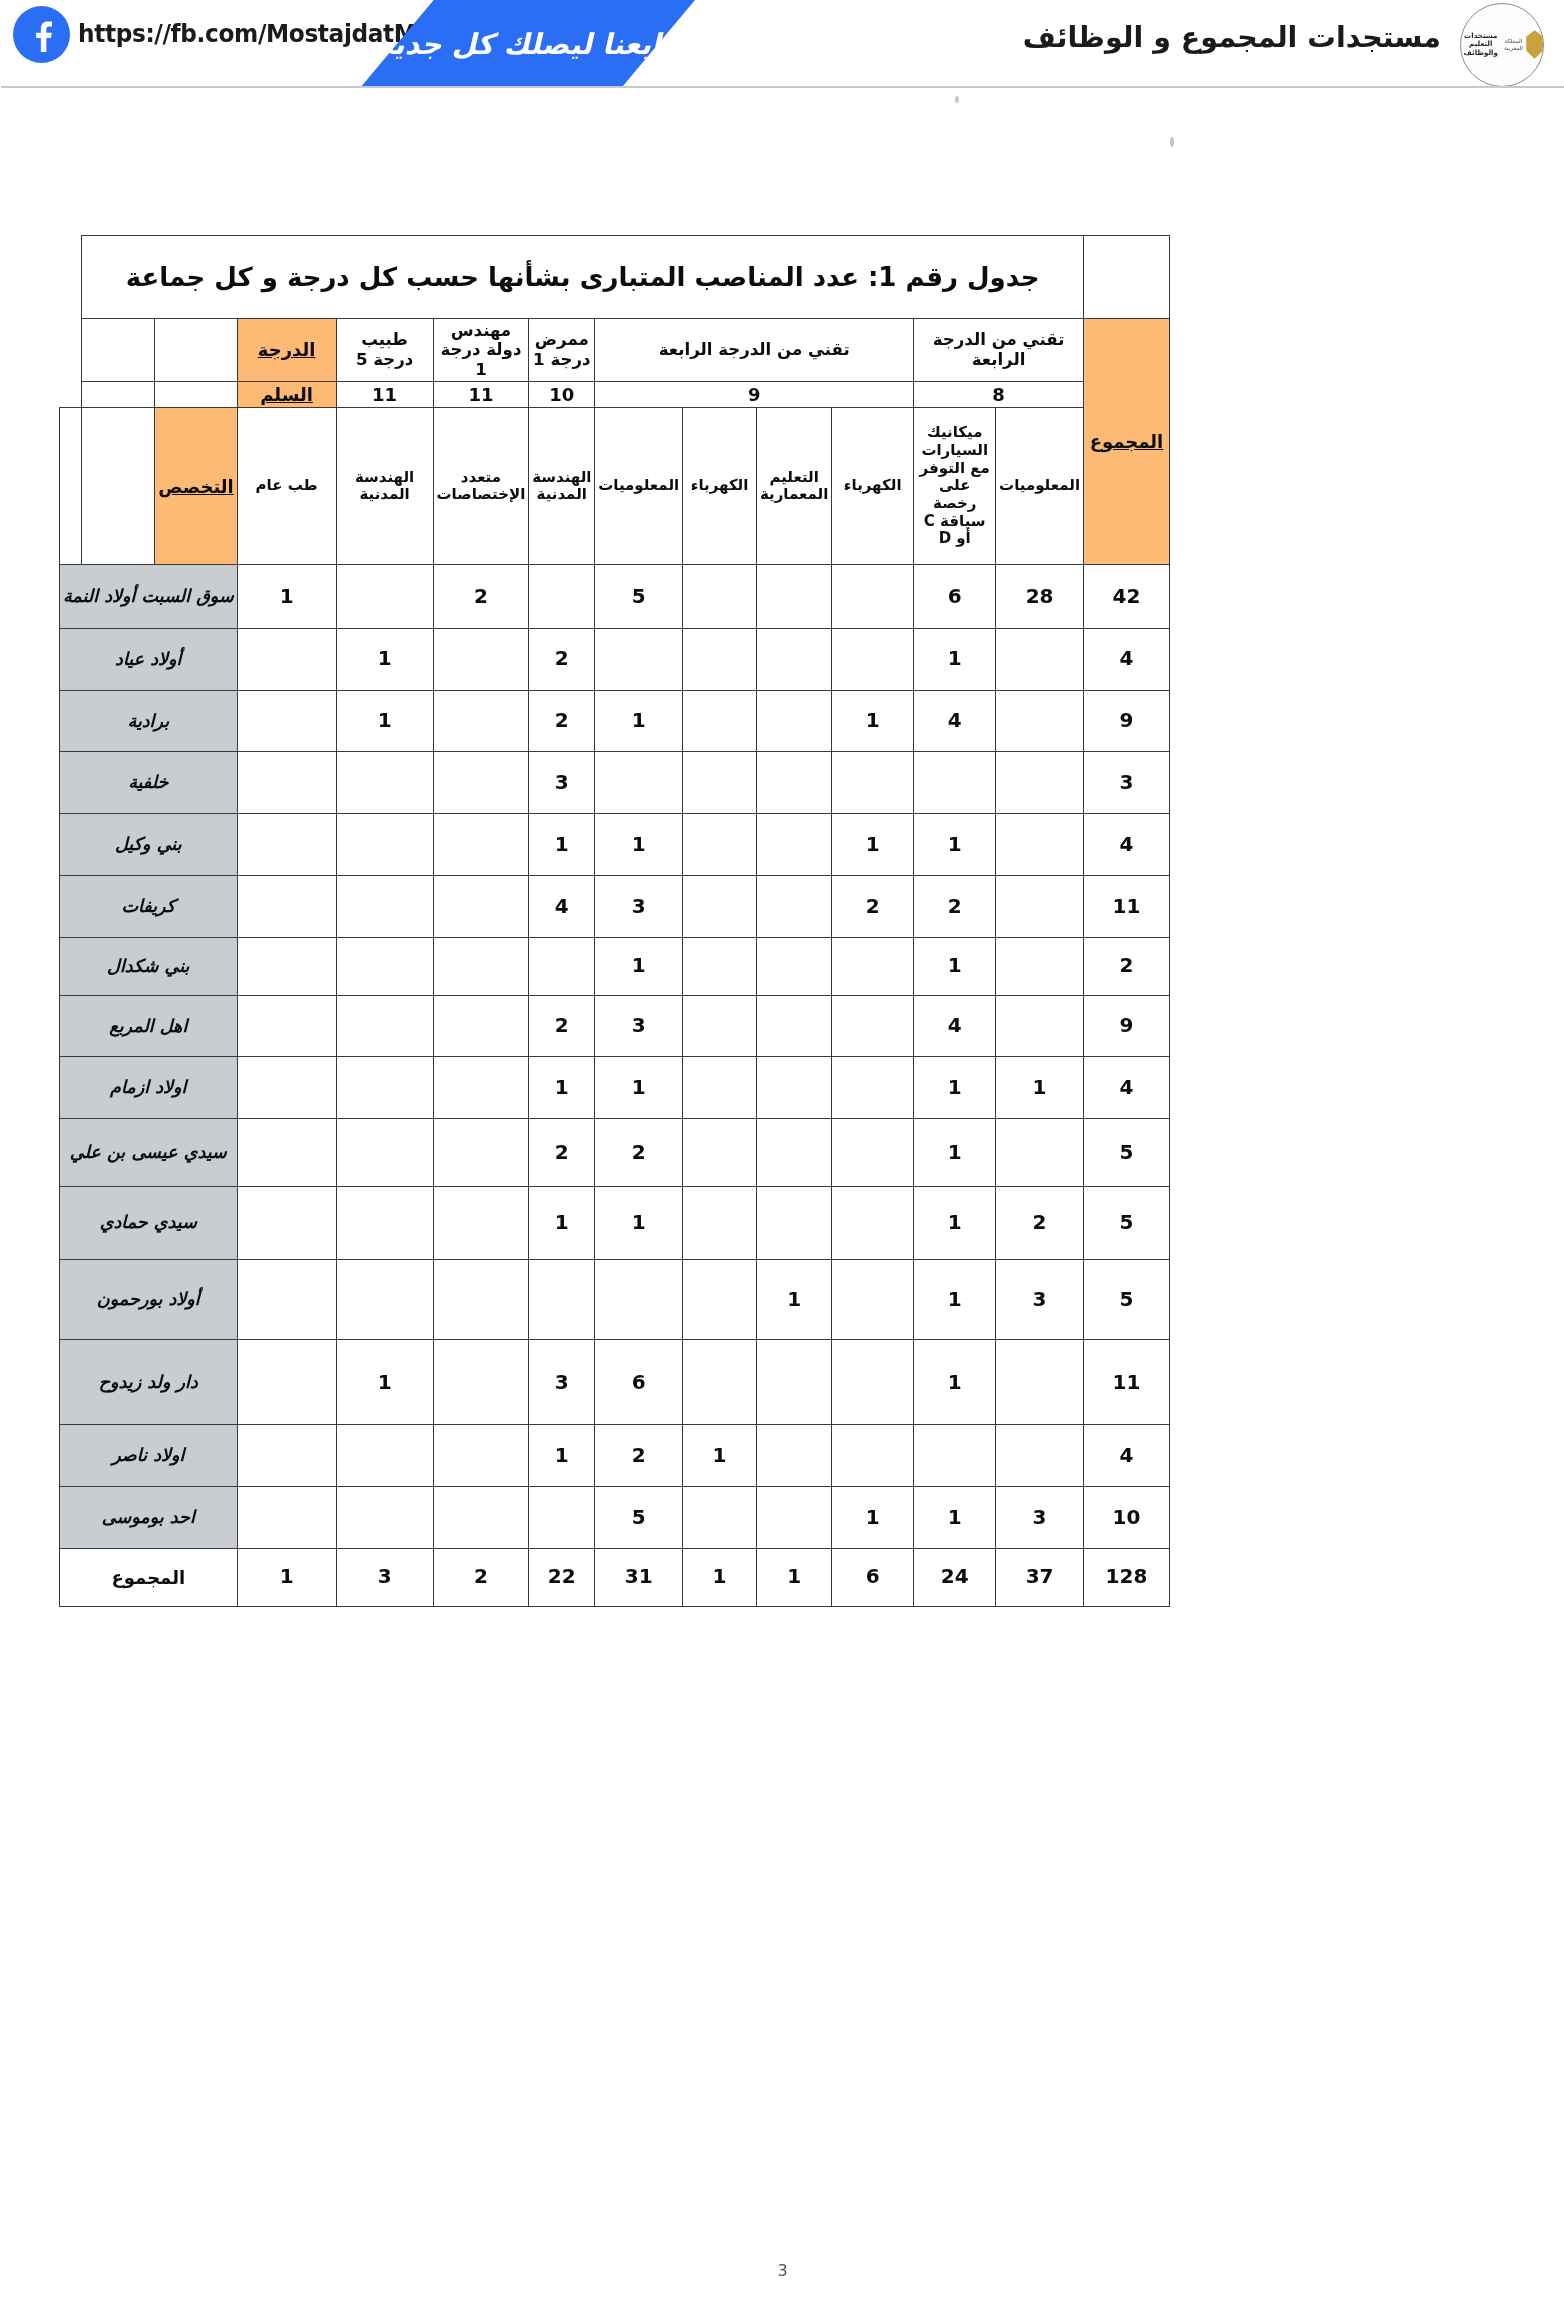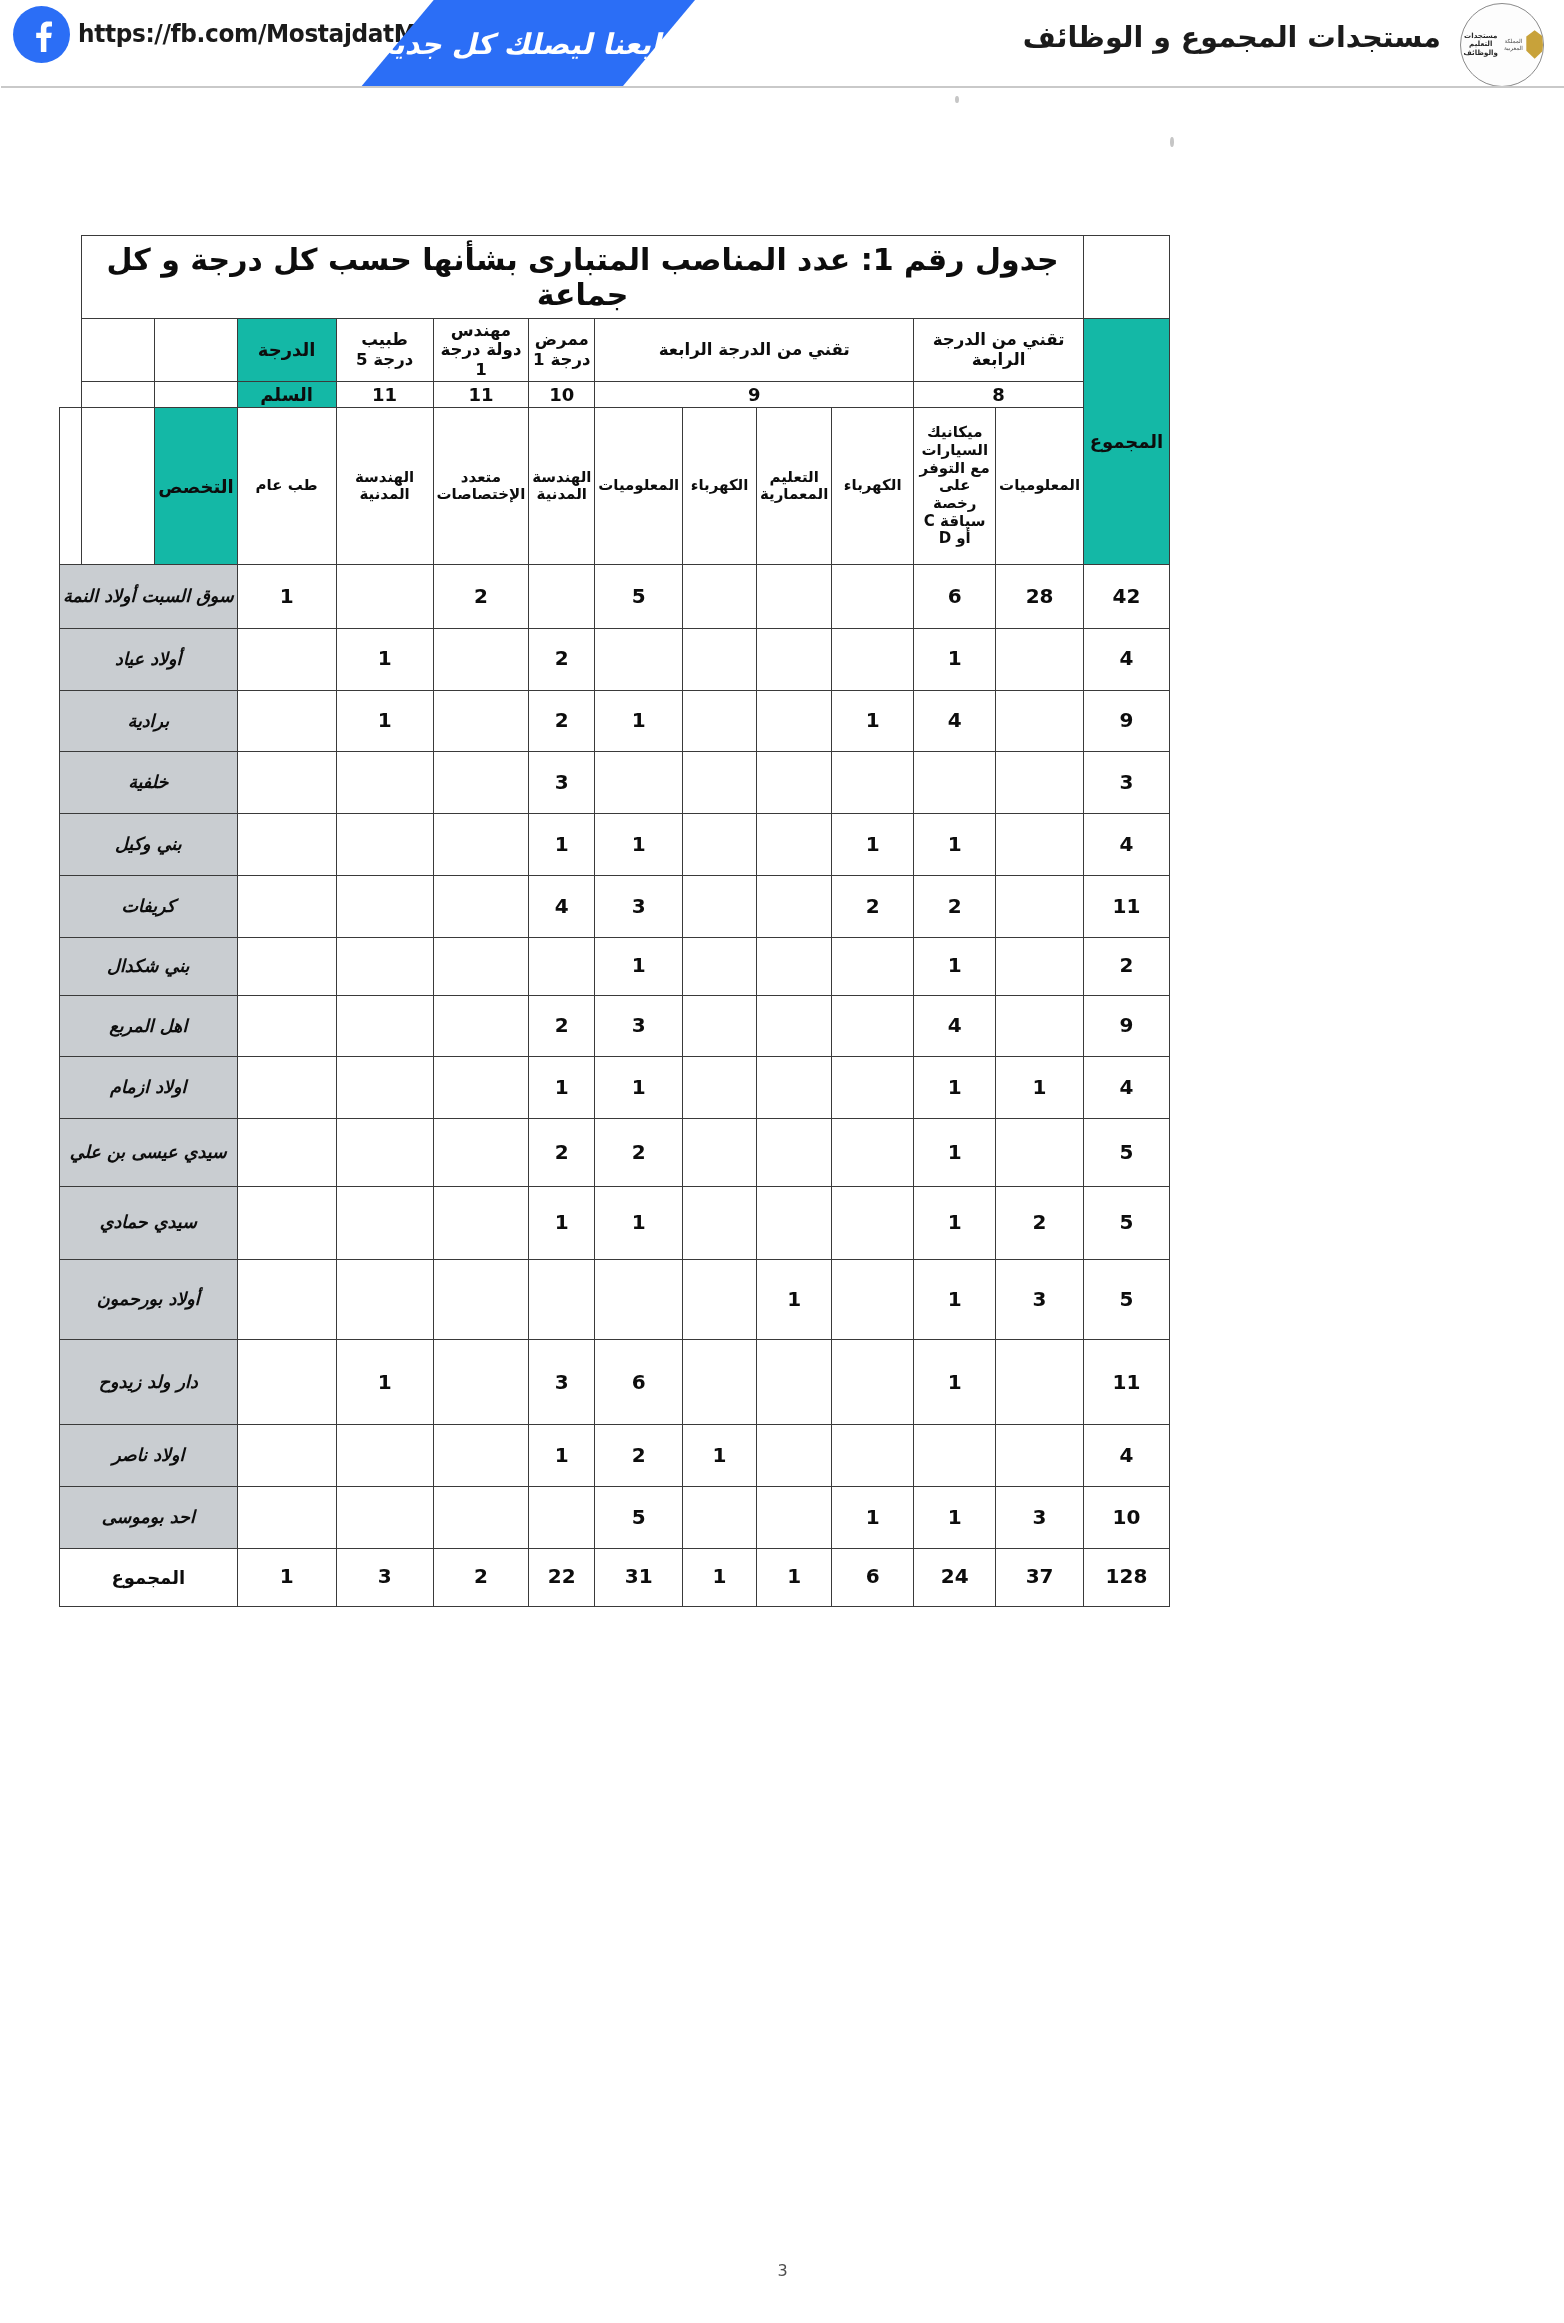--- a/index.html
+++ b/index.html
@@ -95,38 +95,38 @@
     border:1.2px solid #3a3a3a;
     text-align:center;
     vertical-align:middle;
     font-family:"DejaVu Sans","Liberation Sans",sans-serif;
     color:#0d0d0d;
     padding:1.9px 2.9px;
     line-height:1.18;
     font-weight:700;
   }
   td.title-cell{
-    font-size:30px;font-weight:700;
+    font-size:26px;font-weight:700;
     height:78px;
     text-align:center;
     padding-right:25px;
   }
   td.blank-cell{border:none;background:transparent;}
   td.head{
     font-size:18px;font-weight:700;
   }
   td.head-small{
     font-size:16.6px;font-weight:700;
   }
   td.head-tiny{
     font-size:15px;font-weight:700;line-height:1.22;
   }
   td.shaded{
-    background:#14b8a6;
-    font-size:18px;font-weight:700;
+    background:#fdba74;
+    font-size:18px;font-weight:700;text-decoration:underline;
   }
   td.rowlabel{
     background:#c9cdd1;
     font-size:17.6px;font-weight:700;
     text-align:center;
     padding:2.9px 5.7px;
     font-style:italic;
   }
   td.num{
     font-size:20px;font-weight:700;

